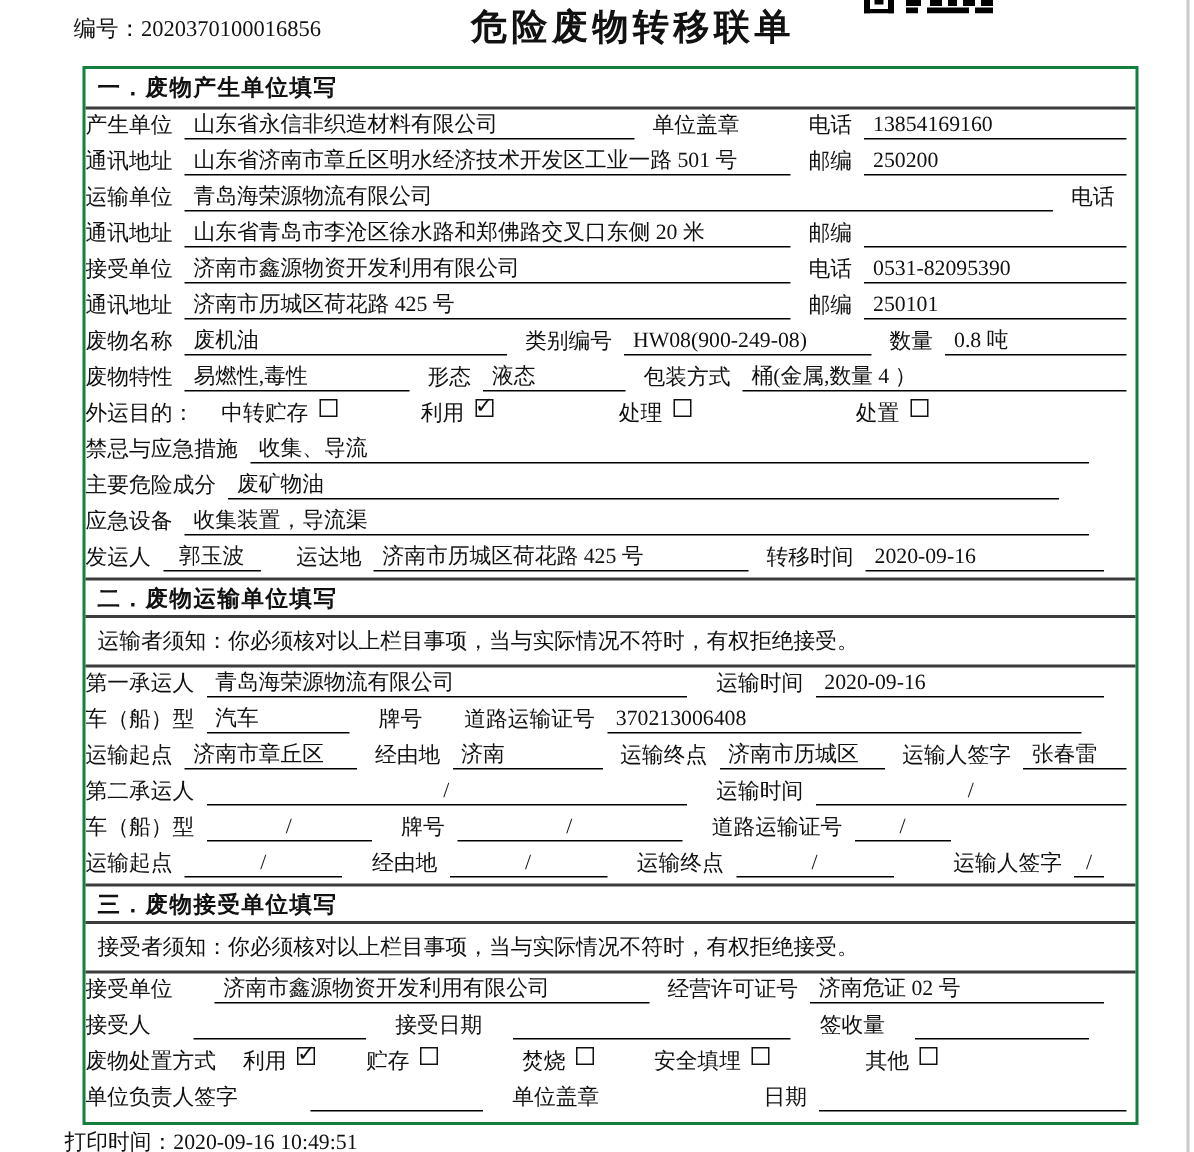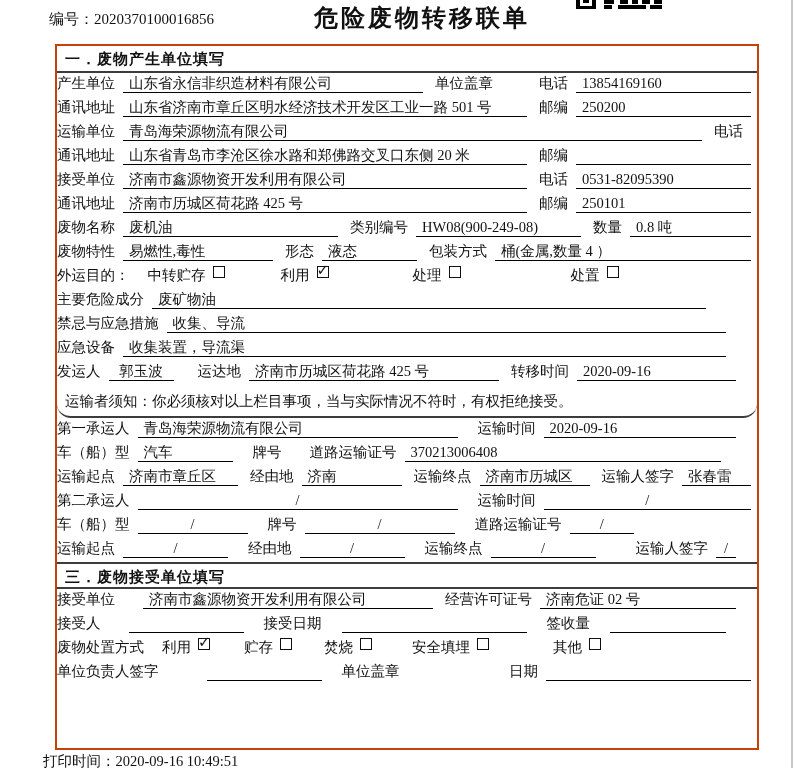--- a/index.html
+++ b/index.html
@@ -7,45 +7,45 @@
   .page {
     position:relative; width:796px; height:768px; background:#ffffff;
     font-family:"Liberation Serif","DejaVu Serif",serif; color:#111; overflow:hidden;
   }
   .edge-line { position:absolute; right:3px; top:0; width:2px; height:768px; background:#c9c9c9; }
   .serial { position:absolute; left:30px; top:10px; font-size:15px; white-space:nowrap;margin-left:19px; }
   .title { position:absolute; left:314px; top:2px; font-size:24px; font-weight:bold; letter-spacing:3px; white-space:nowrap; }
   .qr { position:absolute; left:576px; top:0; }
   .formbox {
     position:absolute; left:55px; top:44px; width:704px; height:706px;
-    border:2px solid #c2410c; background:#fff;
+    border:2px solid #15803d; background:#fff;
   }
   .sec-h {
     height:27px; line-height:26px; font-weight:bold; font-size:15px;
     padding-left:8px; border-bottom:2px solid #3c3c3c; letter-spacing:1px;
   }
   .sec-h.mid { border-top:2px solid #3c3c3c; }
-  .notice { height:33px; line-height:32px; font-size:14.5px; padding-left:8px; border-bottom:2px solid #3c3c3c; white-space:nowrap;border-radius:14px; }
+  .notice { height:33px; line-height:32px; font-size:14.5px; padding-left:8px; border-bottom:2px solid #3c3c3c; white-space:nowrap; }
   .row { display:flex; align-items:flex-end; height:24px; padding:0 6px 4px 0; font-size:14.5px; white-space:nowrap; }
   .lbl { margin-right:8px; }
   .u { display:inline-block; border-bottom:1px solid #000; padding:0 4px 0 6px; height:19px; line-height:19px; overflow:hidden; }
   .uf { flex:1; }
   .ctr { text-align:center; padding:0; }
   .spacer { flex:1; }
   .w65{width:65px} .w95{width:95px} .w100{width:100px} .w105{width:105px} .w110{width:110px}
   .w115{width:115px} .w130{width:130px} .w150{width:150px} .w165{width:165px} .w175{width:175px}
   .w185{width:185px} .w205{width:205px} .w215{width:215px} .w250{width:250px} .w290{width:290px}
   .w300{width:300px} .w320{width:320px}
   .ml10{margin-left:10px} .ml12{margin-left:12px} .ml20{margin-left:20px} .ml24{margin-left:24px} .ml40{margin-left:40px}
   .mr15{margin-right:15px} .mr25{margin-right:25px} .mr30{margin-right:30px} .mr45{margin-right:45px} .mr117{margin-right:117px}
   .opt { display:inline-flex; align-items:flex-start; }
   .cb { display:inline-block; width:12px; height:12px; border:1.5px solid #111; margin-left:7px; position:relative; top:0px; }
   .cb.checked::after { content:"✓"; position:absolute; left:-1px; top:-6px; font-size:15px; font-weight:bold; font-family:"DejaVu Sans",sans-serif; }
   .g1{margin-left:56px} .g2{margin-left:84px} .g3{margin-left:110px}
-  .d1{margin-left:10px} .d2{margin-left:34px} .d3{margin-left:32px} .d4{margin-left:40px} .d5{margin-left:64px}
+  .d1{margin-left:10px} .d2{margin-left:34px} .d3{margin-left:56px} .d4{margin-left:40px} .d5{margin-left:64px}
   .footer { position:absolute; left:43px; top:752px; font-size:14.5px; white-space:nowrap; }
 </style>
 </head>
 <body>
 
 <div class="page">
   <div class="edge-line"></div>
 
   <div class="serial">
     <span>编号：</span><span>2020370100016856</span>
@@ -146,43 +146,44 @@
         <span>处理</span>
         <span class="cb"></span>
       </span>
       <span class="opt g3">
         <span>处置</span>
         <span class="cb"></span>
       </span>
     </div>
 
     <div class="row">
+      <span class="lbl">禁忌与应急措施</span>
+      <span class="u uf mr25">收集、导流</span>
+    </div>
+
+    <div class="row">
       <span class="lbl">主要危险成分</span>
       <span class="u uf mr45">废矿物油</span>
-    </div>
-
-    <div class="row">
-      <span class="lbl">禁忌与应急措施</span>
-      <span class="u uf mr25">收集、导流</span>
     </div>
 
     <div class="row">
       <span class="lbl">应急设备</span>
       <span class="u uf mr25">收集装置，导流渠</span>
     </div>
 
     <div class="row">
       <span class="lbl">发运人</span>
       <span class="u w65 ctr">郭玉波</span>
       <span class="lbl ml24">运达地</span>
       <span class="u w250">济南市历城区荷花路 425 号</span>
       <span class="lbl ml12">转移时间</span>
       <span class="u uf mr15">2020-09-16</span>
     </div>
 
+    <div class="sec-h mid">二．废物运输单位填写</div>
     <div class="notice">运输者须知：你必须核对以上栏目事项，当与实际情况不符时，有权拒绝接受。</div>
 
     <div class="row">
       <span class="lbl">第一承运人</span>
       <span class="u w320">青岛海荣源物流有限公司</span>
       <span class="lbl ml20">运输时间</span>
       <span class="u uf mr15">2020-09-16</span>
     </div>
 
     <div class="row">
@@ -225,20 +226,21 @@
       <span class="u w105 ctr">/</span>
       <span class="lbl ml20">经由地</span>
       <span class="u w105 ctr">/</span>
       <span class="lbl ml20">运输终点</span>
       <span class="u w105 ctr">/</span>
       <span class="lbl ml40">运输人签字</span>
       <span class="u uf ctr mr15">/</span>
     </div>
 
     <div class="sec-h mid">三．废物接受单位填写</div>
+    <div class="notice">接受者须知：你必须核对以上栏目事项，当与实际情况不符时，有权拒绝接受。</div>
 
     <div class="row">
       <span class="lbl">接受单位</span>
       <span class="u w290 ml20">济南市鑫源物资开发利用有限公司</span>
       <span class="lbl ml12">经营许可证号</span>
       <span class="u uf mr15">济南危证 02 号</span>
     </div>
 
     <div class="row">
       <span class="lbl">接受人</span>

